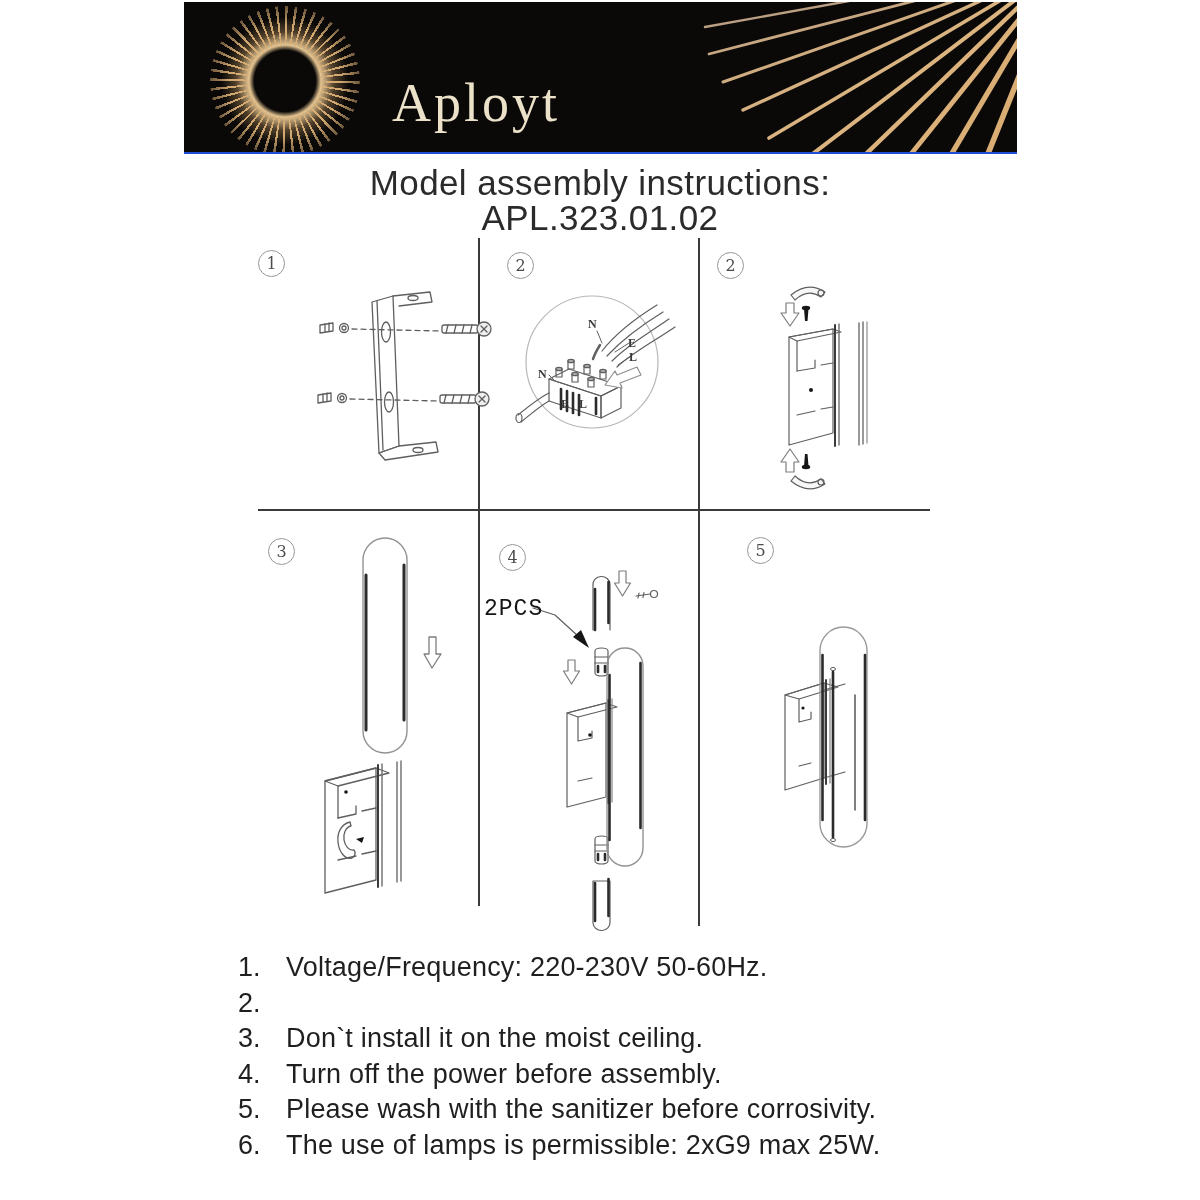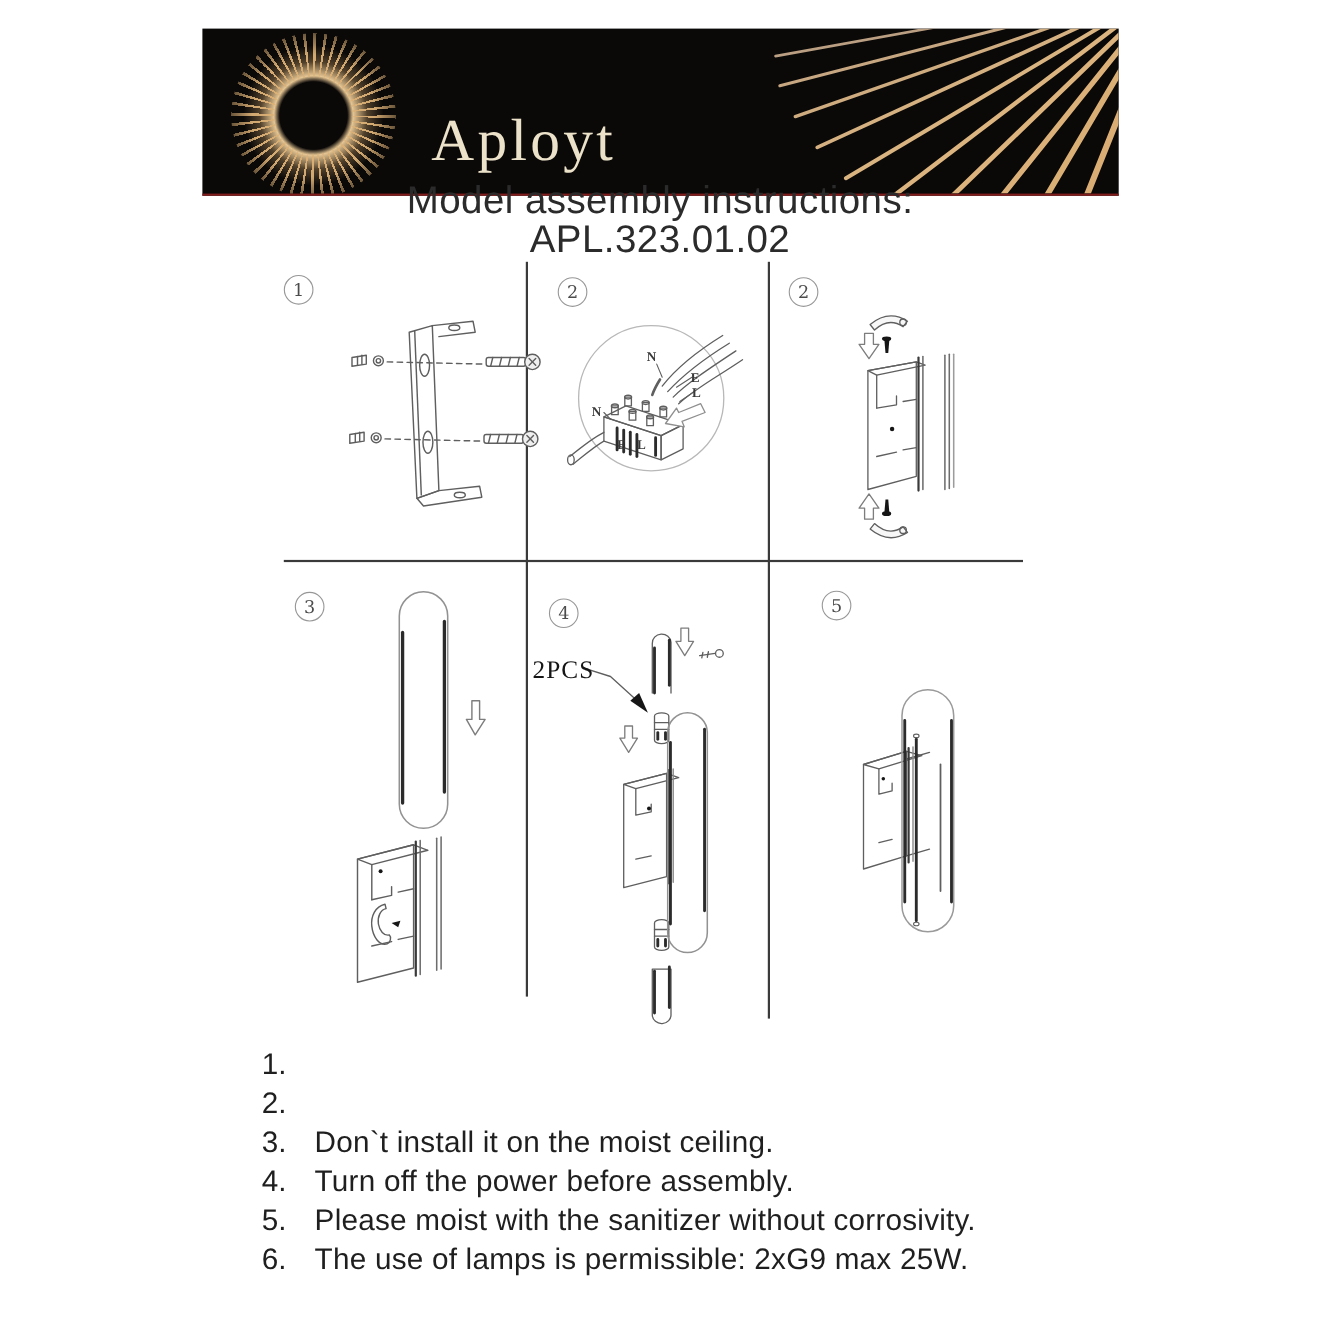--- a/index.html
+++ b/index.html
@@ -3,21 +3,21 @@
 <meta charset="utf-8">
 <style>
   html,body{margin:0;padding:0;}
   body{
     width:1200px;height:1200px;position:relative;background:#ffffff;
     font-family:"Liberation Sans",sans-serif;overflow:hidden;
   }
   
   .banner{
     position:absolute;left:184px;top:2px;width:833px;height:150px;
-    background:#0b0908;overflow:hidden;border-bottom:2px solid #7f1d1d;margin-top:24px;
+    background:#0b0908;overflow:hidden;border-bottom:2px solid #1d4ed8;
   }
   .star-wrap{position:absolute;left:26px;top:4px;width:150px;height:150px;}
   .star-glow{
     position:absolute;inset:0;border-radius:50%;
     background:radial-gradient(circle,rgba(0,0,0,0) 0 29%,rgba(240,207,154,.95) 34%,rgba(214,170,110,.35) 46%,rgba(214,170,110,0) 60%);
   }
   .star-rays{
     position:absolute;inset:0;border-radius:50%;
     background:repeating-conic-gradient(rgba(219,176,118,.95) 0deg 2.1deg,rgba(219,176,118,0) 2.1deg 7.5deg);
     -webkit-mask:radial-gradient(circle,transparent 0 32%,#000 36% 52%,rgba(0,0,0,.45) 72%,transparent 96%);
@@ -43,21 +43,21 @@
     position:absolute;width:27px;height:27px;border:1.5px solid #979797;border-radius:50%;
     display:flex;align-items:center;justify-content:center;box-sizing:border-box;
     font-family:"DejaVu Serif",serif;font-size:16px;color:#4c4c4c;background:#fff;
   }
   .panel-svg{position:absolute;}
   .wire-label{
     position:absolute;font-family:"Liberation Serif",serif;font-weight:bold;
     font-size:12px;color:#3a3a3a;line-height:1;
   }
   .pcs-label{
-    position:absolute;left:484px;top:596px;font-family:Liberation Serif, serif;
+    position:absolute;left:484px;top:596px;font-family:Liberation Mono, monospace;
     font-size:23px;color:#161616;letter-spacing:1px;
   }
   
   .instructions{position:absolute;left:238px;top:952px;color:#1f1f1f;}
   .inst-row{display:flex;height:35.6px;align-items:baseline;font-size:27px;}
   .inst-num{width:32px;flex:none;}
   .inst-text{margin-left:16px;white-space:nowrap;letter-spacing:.2px;}
 </style>
 </head>
 <body>
@@ -363,33 +363,34 @@
   <g stroke="#5f5f5f" stroke-width="1.6" stroke-linecap="round">
     <line x1="80" y1="95" x2="80" y2="210"></line>
   </g>
   <ellipse cx="58" cy="69" rx="2.5" ry="1.6" stroke="#5f5f5f" fill="none" stroke-width="1"></ellipse>
   <ellipse cx="58" cy="240" rx="2.5" ry="1.6" stroke="#5f5f5f" fill="none" stroke-width="1"></ellipse>
 </svg>
 
 <div class="instructions">
   <div class="inst-row">
     <span class="inst-num">1.</span>
+    <span class="inst-text">Voltage/Frequency: 220-230V 50-60Hz.</span>
   </div>
   <div class="inst-row">
     <span class="inst-num">2.</span>
   </div>
   <div class="inst-row">
     <span class="inst-num">3.</span>
     <span class="inst-text">Don`t install it on the moist ceiling.</span>
   </div>
   <div class="inst-row">
     <span class="inst-num">4.</span>
     <span class="inst-text">Turn off the power before assembly.</span>
   </div>
   <div class="inst-row">
     <span class="inst-num">5.</span>
-    <span class="inst-text">Please moist with the sanitizer without corrosivity.</span>
+    <span class="inst-text">Please wash with the sanitizer before corrosivity.</span>
   </div>
   <div class="inst-row">
     <span class="inst-num">6.</span>
     <span class="inst-text">The use of lamps is permissible: 2xG9 max 25W.</span>
   </div>
 </div>
 
 </body></html>

